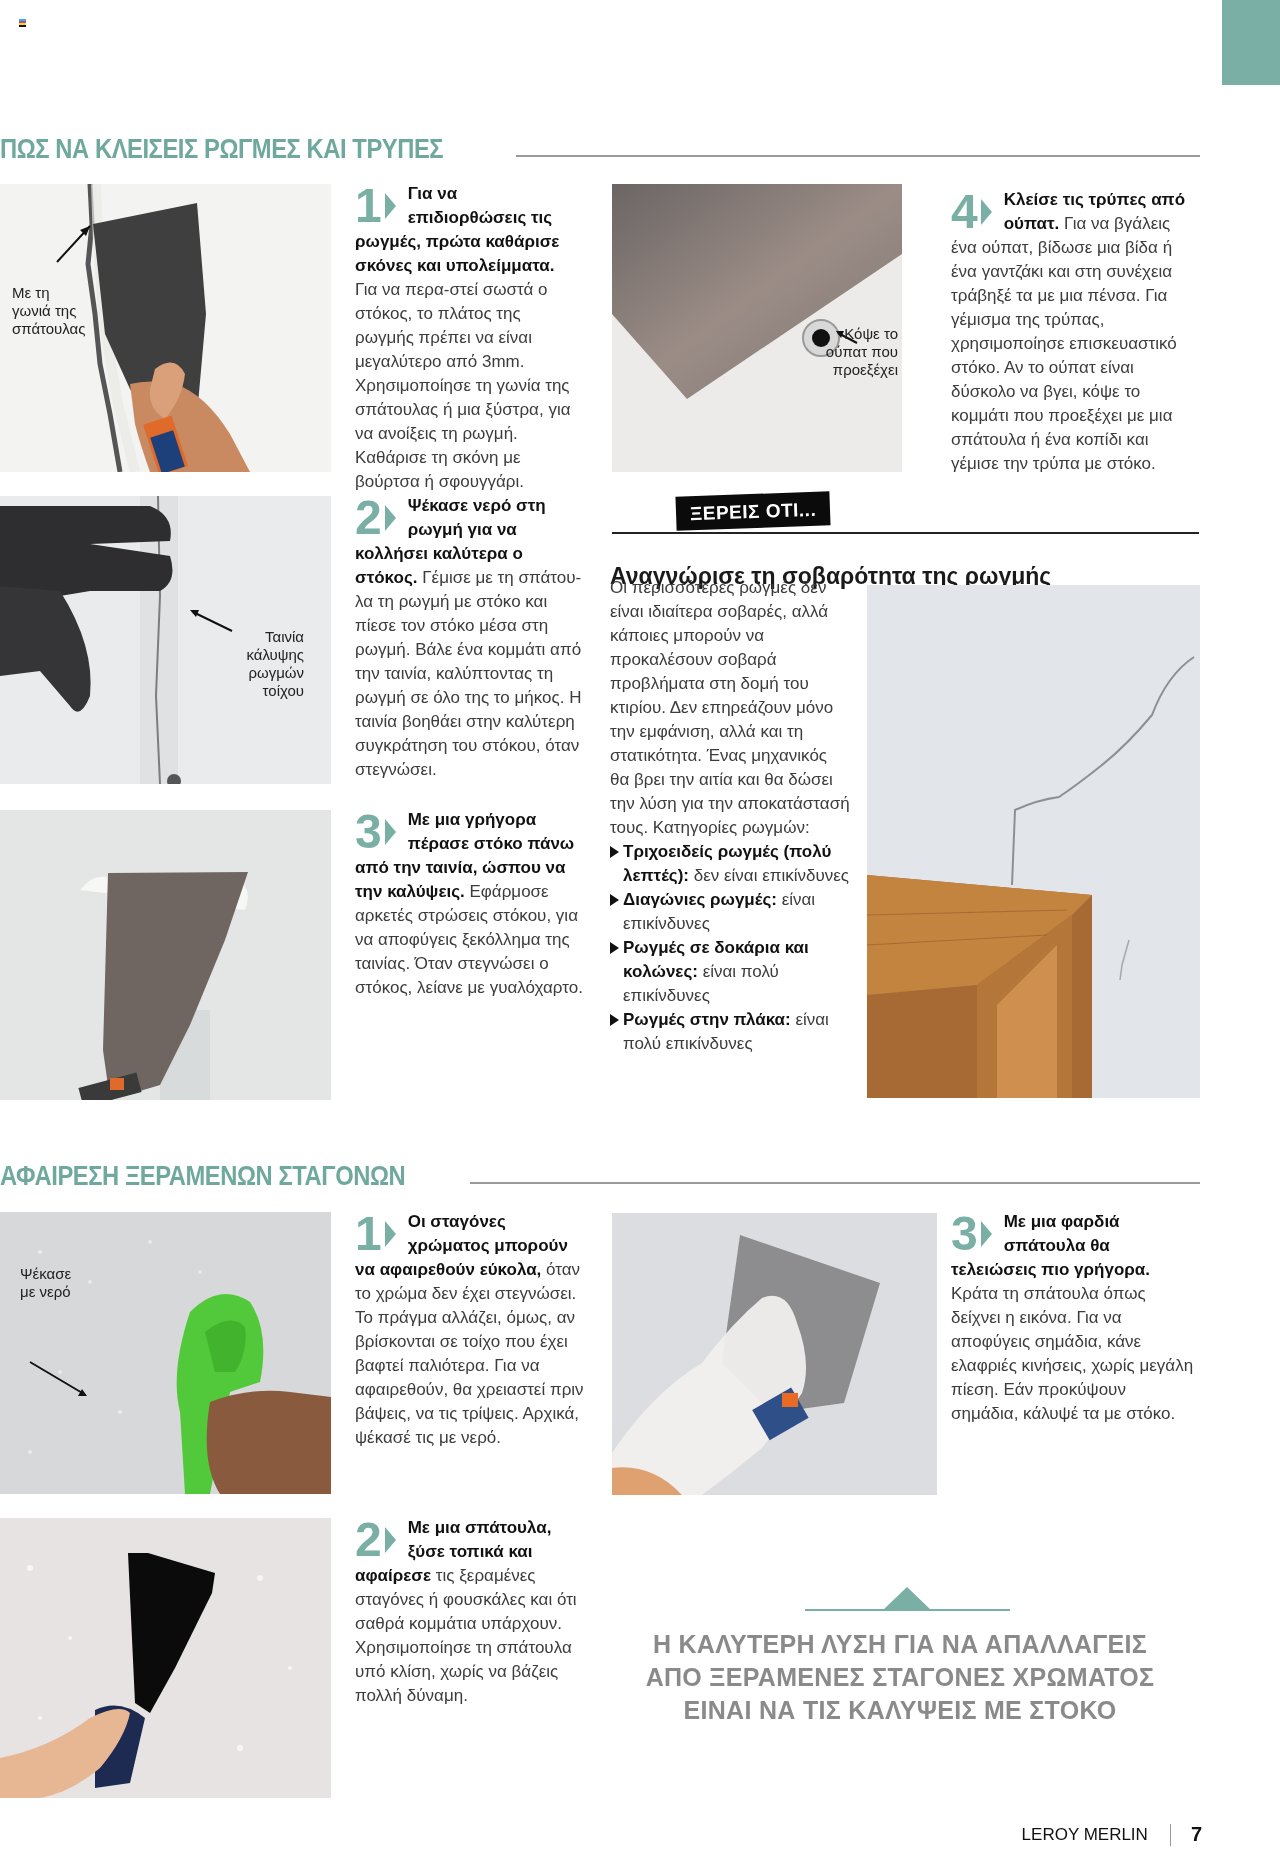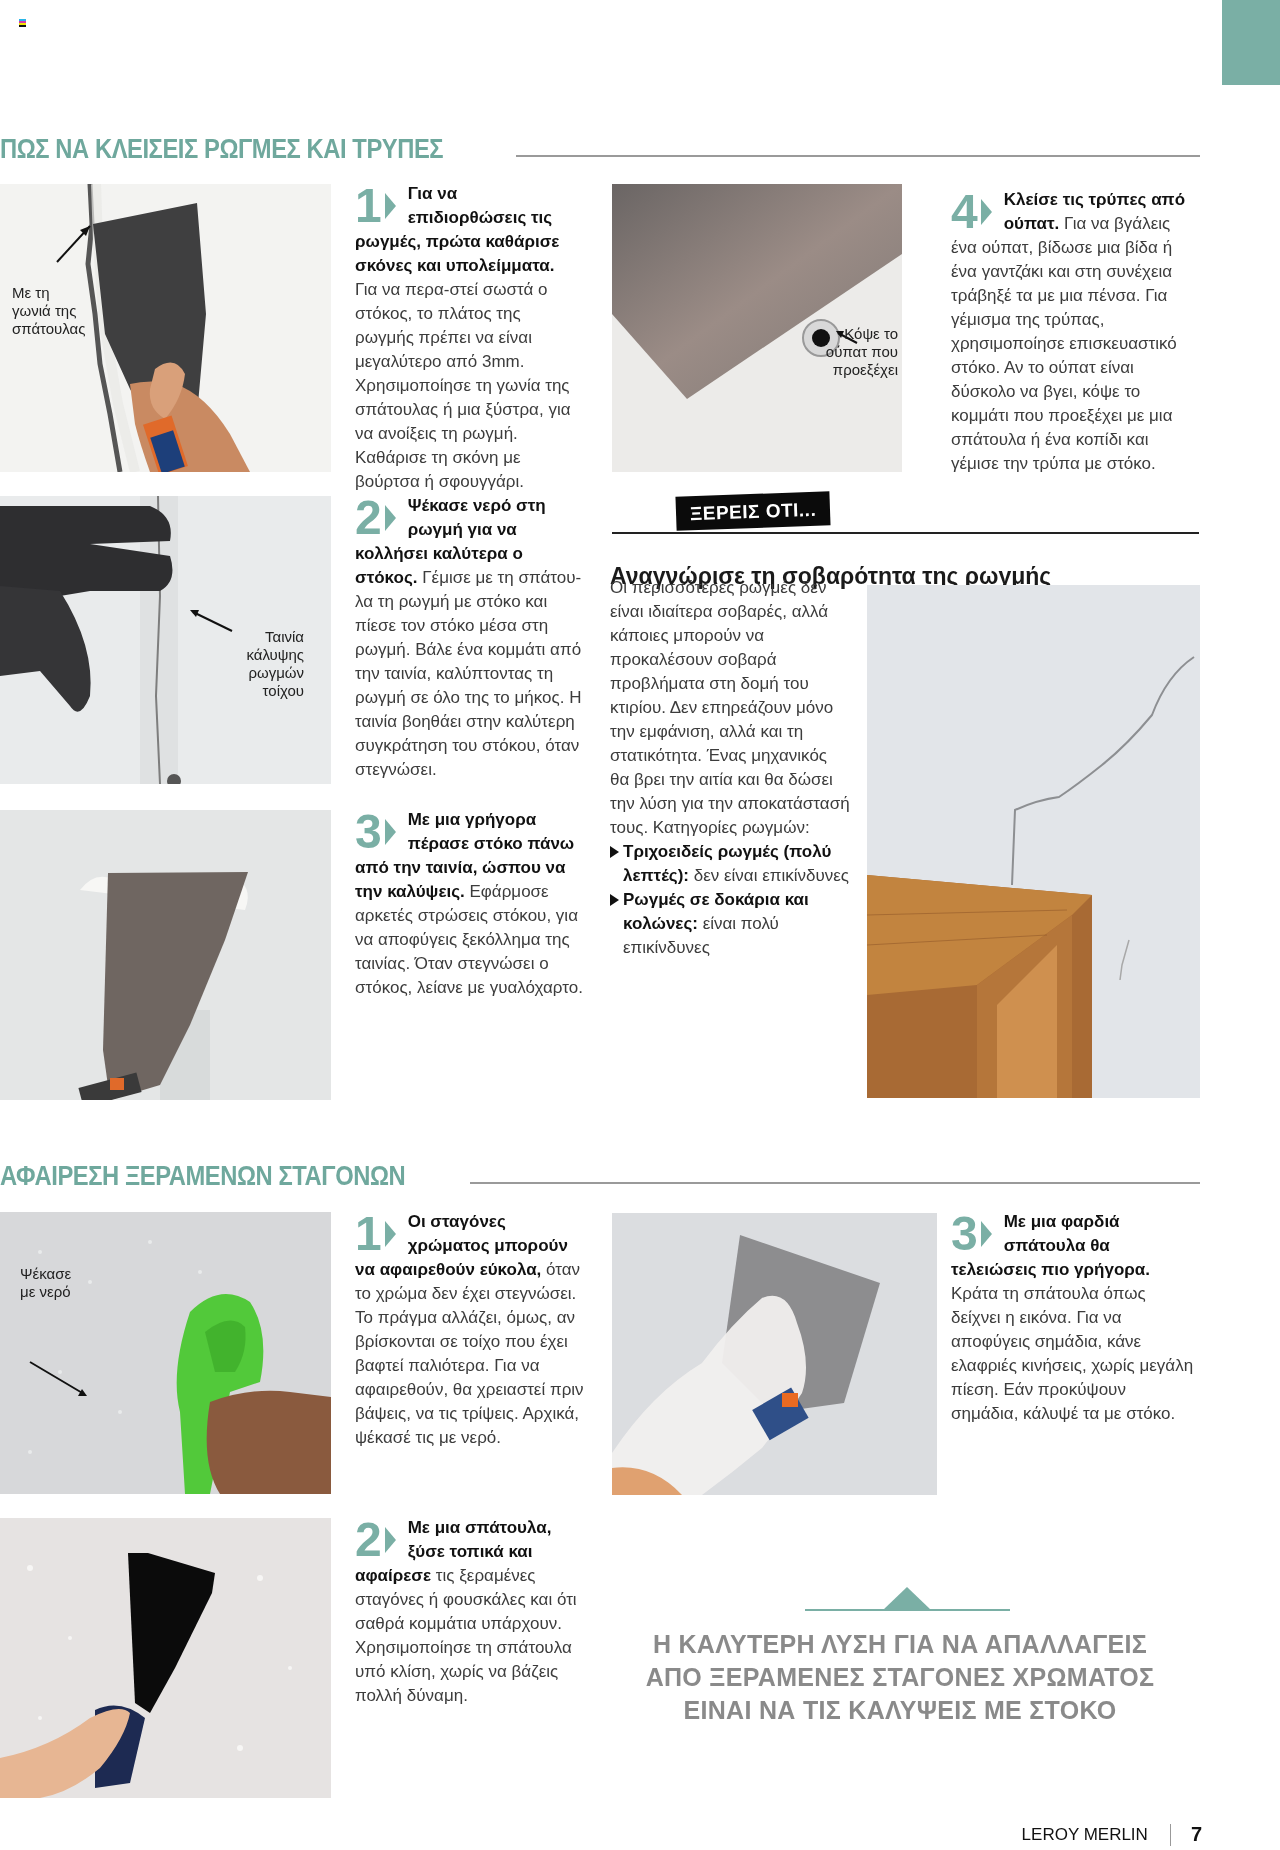--- a/index.html
+++ b/index.html
@@ -162,21 +162,23 @@
   <b>Με μια γρήγορα πέρασε στόκο πάνω από την ταινία, ώσπου να την καλύψεις.</b><span class="body"> Εφάρμοσε αρκετές στρώσεις στόκου, για να αποφύγεις ξεκόλλημα της ταινίας. Όταν στεγνώσει ο στόκος, λείανε με γυαλόχαρτο.</span>
 </div>
 
 <div class="tip-badge">ΞΕΡΕΙΣ ΟΤΙ...</div>
 <div class="tip-rule"></div>
 <div class="tip-title">Αναγνώρισε τη σοβαρότητα της ρωγμής</div>
 <div class="tip-text">
   <p>Οι περισσότερες ρωγμές δεν είναι ιδιαίτερα σοβαρές, αλλά κάποιες μπορούν να προκαλέσουν σοβαρά προβλήματα στη δομή του κτιρίου. Δεν επηρεάζουν μόνο την εμφάνιση, αλλά και τη στατικότητα. Ένας μηχανικός θα βρει την αιτία και θα δώσει την λύση για την αποκατάστασή τους. Κατηγορίες ρωγμών:</p>
   <ul class="tip-list">
     <li><b>Τριχοειδείς ρωγμές (πολύ λεπτές):</b><span> δεν είναι επικίνδυνες</span></li>
+    <li><b>Διαγώνιες ρωγμές:</b><span> είναι επικίνδυνες</span></li>
     <li><b>Ρωγμές σε δοκάρια και κολώνες:</b><span> είναι πολύ επικίνδυνες</span></li>
+    <li><b>Ρωγμές στην πλάκα:</b><span> είναι πολύ επικίνδυνες</span></li>
   </ul>
 </div>
 
 <div class="photo" style="left:867px;top:585px;width:333px;height:513px;">
   <svg viewBox="0 0 333 513" preserveAspectRatio="none">
     <rect width="333" height="513" fill="#e2e5e9"></rect>
     <path d="M327 72 Q300 90 285 130 Q260 160 235 180 Q210 200 192 212 Q170 215 148 225 L145 300" stroke="#8d8f92" stroke-width="2" fill="none"></path>
     <path d="M262 355 L255 380 L253 395" stroke="#a8a8a8" stroke-width="1.5" fill="none"></path>
     <polygon points="0,290 225,310 225,513 0,513" fill="#a86a34"></polygon>
     <polygon points="0,290 225,310 205,330 110,400 0,410" fill="#c2843f"></polygon>

